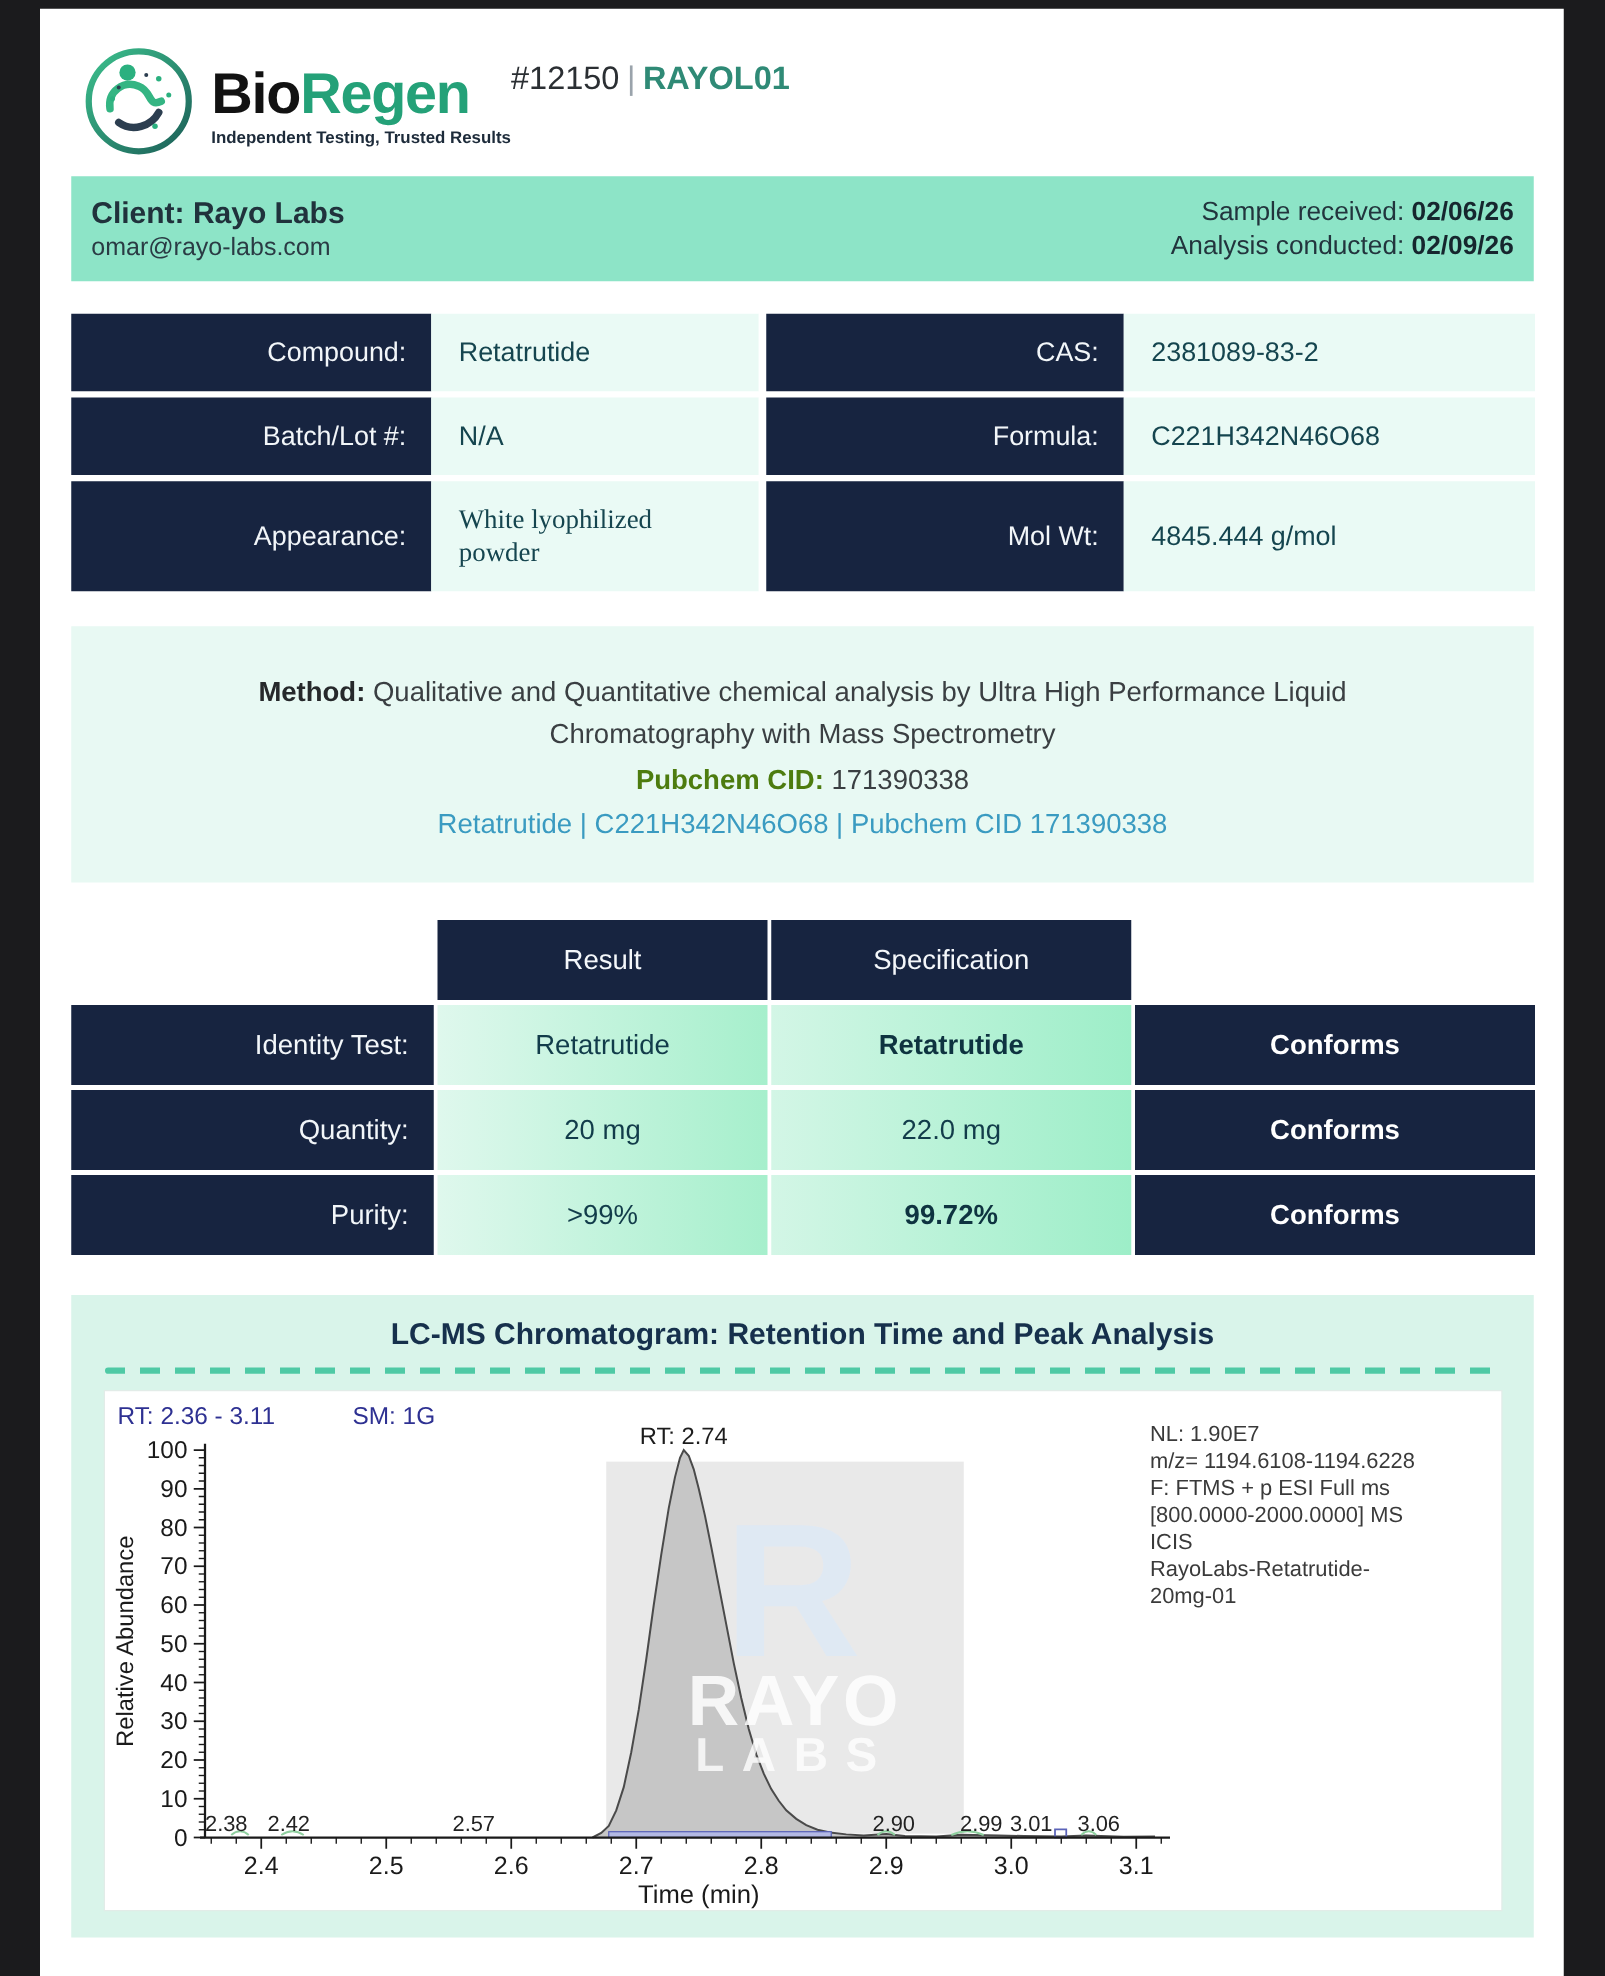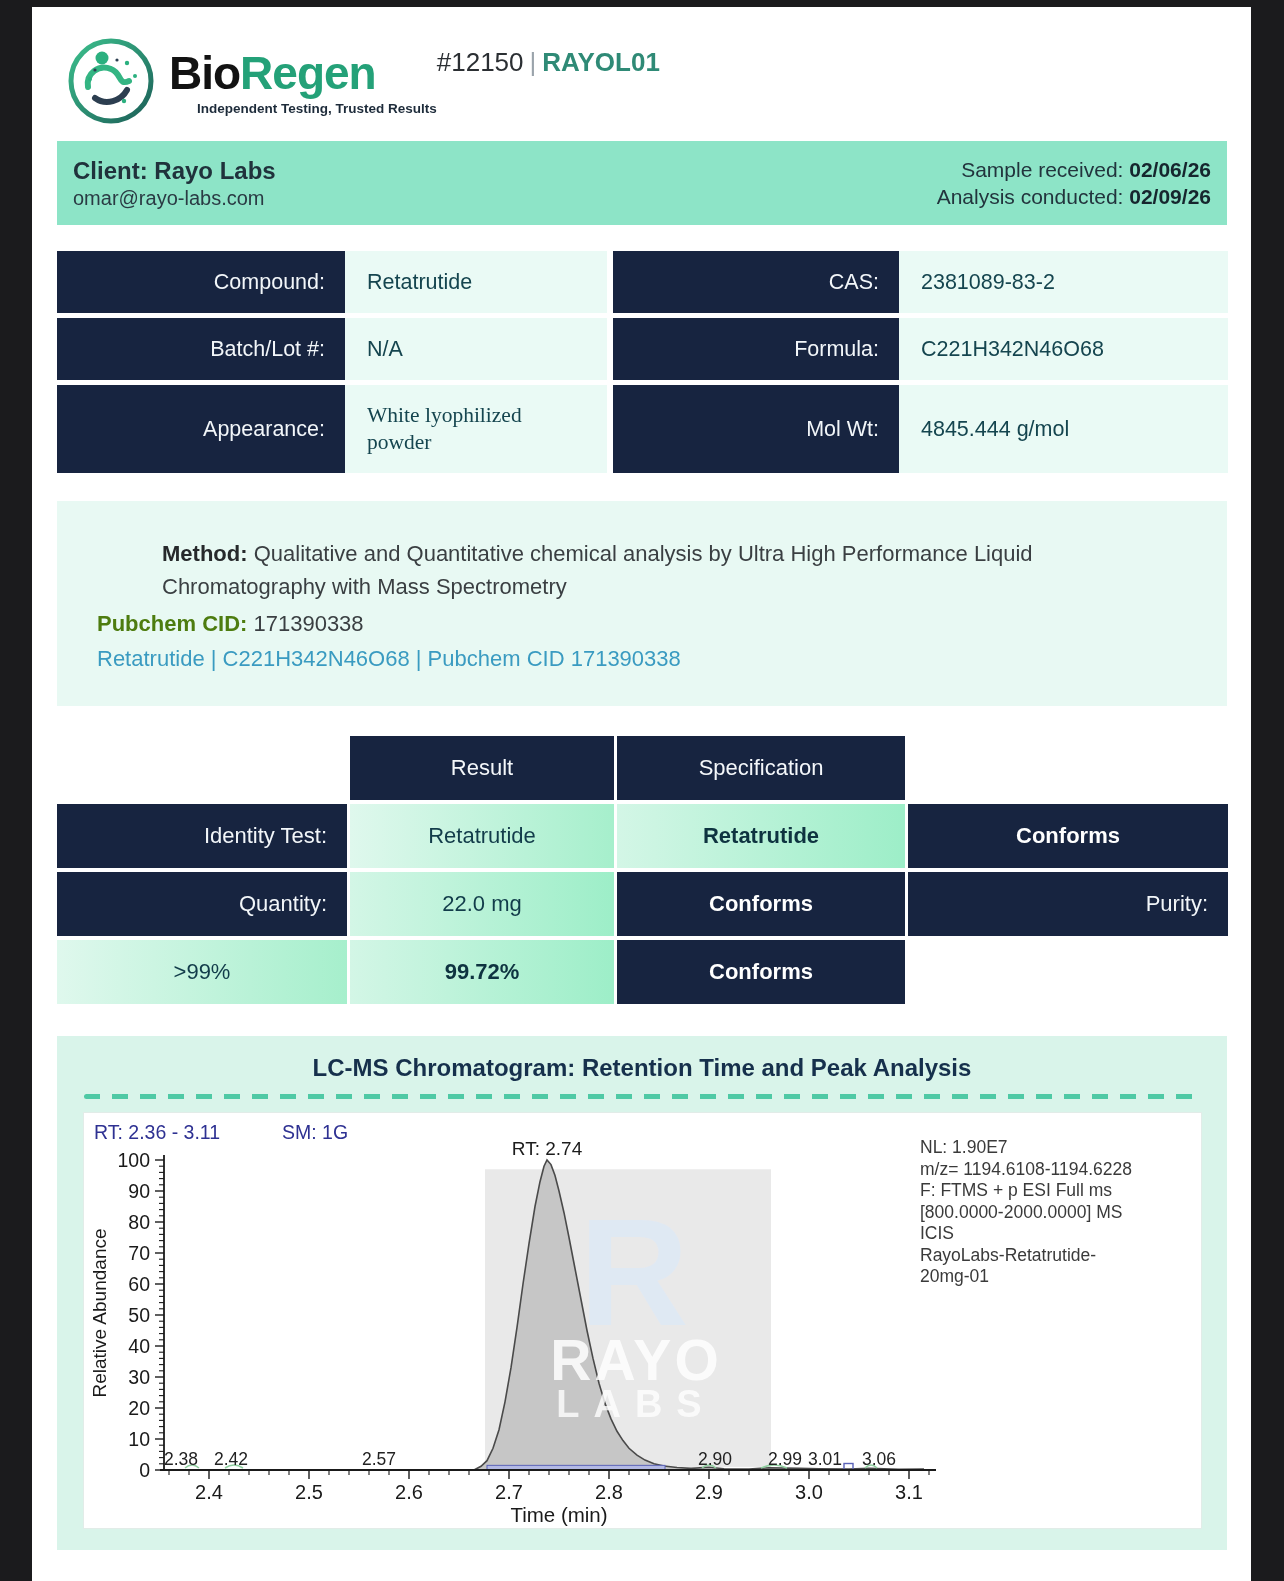--- a/index.html
+++ b/index.html
@@ -9,39 +9,39 @@
     background:#ffffff;
     min-height: 1574px;
     padding: 22px 24px 56px 25px;
   }
   
   .header { display:flex; justify-content:flex-start; align-items:flex-start; padding:6px 4px 0 8px; height:104px; }
   .brand { display:flex; align-items:center; gap:12px; }
   .brand-text .brand-name { font-size:46px; font-weight:bold; letter-spacing:-1px; line-height:1; }
   .brand-bio { color:#121212; }
   .brand-regen { color:#24a178; }
-  .brand-tagline { font-size:13.5px; font-weight:bold; color:#1d2b3a; margin-top:5px;margin-left:28px; }
+  .brand-tagline { font-size:13.5px; font-weight:bold; color:#1d2b3a; margin-top:5px; }
   .cert-block { text-align:right; padding-top:10px; }
   .cert-title { font-size:30px; font-weight:bold; color:#2b2f33; line-height:1.15; }
   .cert-num-line { font-size:26px; color:#2b2f33; margin-top:2px; }
   .cert-sep { color:#9aa3ab; padding:0 6px; }
   .cert-code { color:#2f8a76; font-weight:bold; }
   
   .client-bar { margin-top:8px; background:#8de4c7; height:84px; display:flex; justify-content:space-between; align-items:center; padding:0 16px; }
   .client-left .client-name { font-size:24px; font-weight:bold; color:#20323c; }
   .client-left .client-email { font-size:20px; color:#2a3b44; margin-top:2px; }
   .client-right { text-align:right; font-size:21px; color:#22343d; line-height:1.3; }
   .client-right b { color:#16262e; }
   
   .compound-grid { margin-top:26px; display:grid; grid-template-columns:288px 262px 6px 286px 329px; grid-template-rows:62px 62px 88px; row-gap:5px; }
   .cell-dark { background:#172440; color:#f2f6f9; font-size:21.5px; display:flex; align-items:center; justify-content:flex-end; padding-right:20px; }
   .cell-light { background:#eafaf5; color:#15454f; font-size:21.5px; display:flex; align-items:center; padding-left:22px; line-height:1.25; }
   .spacer { background:#ffffff; }
   
-  .method { margin-top:28px; background:#e8f9f3; padding:36px 40px 34px; color:#3a3f42; }
+  .method { margin-top:28px; background:#e8f9f3; padding:36px 40px 34px; text-align:center; color:#3a3f42; }
   .method-main { font-size:22px; line-height:1.5; max-width:960px; margin:0 auto; }
   .method-main b { color:#26292b; }
   .method-cid { font-size:22px; margin-top:8px; }
   .method-cid b { color:#4d7c0f; }
   .method-link { font-size:22px; margin-top:9px; color:#3a9bc1; }
   .method-link a { color:#3a9bc1; text-decoration:none; }
   
   .results-grid { margin-top:30px; display:grid; grid-template-columns:290px 264px 288px 320px; column-gap:3px; row-gap:4px; }
   .results-grid > div { height:64px; display:flex; align-items:center; justify-content:center; font-size:22px; }
   .res-head { background:#172440; color:#f4f7fa; }
@@ -146,20 +146,21 @@
     <div class="res-head">Result</div>
     <div class="res-head">Specification</div>
     <div class="res-head-empty"></div>
 
     <div class="res-label">Identity Test:</div>
     <div class="res-spec">Retatrutide</div>
     <div class="res-result res-bold">Retatrutide</div>
     <div class="res-status">Conforms</div>
 
     <div class="res-label">Quantity:</div>
+    <div class="res-spec">20 mg</div>
     <div class="res-result">22.0 mg</div>
     <div class="res-status">Conforms</div>
 
     <div class="res-label">Purity:</div>
     <div class="res-spec">&gt;99%</div>
     <div class="res-result res-bold">99.72%</div>
     <div class="res-status">Conforms</div>
   </div>
 
   <div class="chromo">

